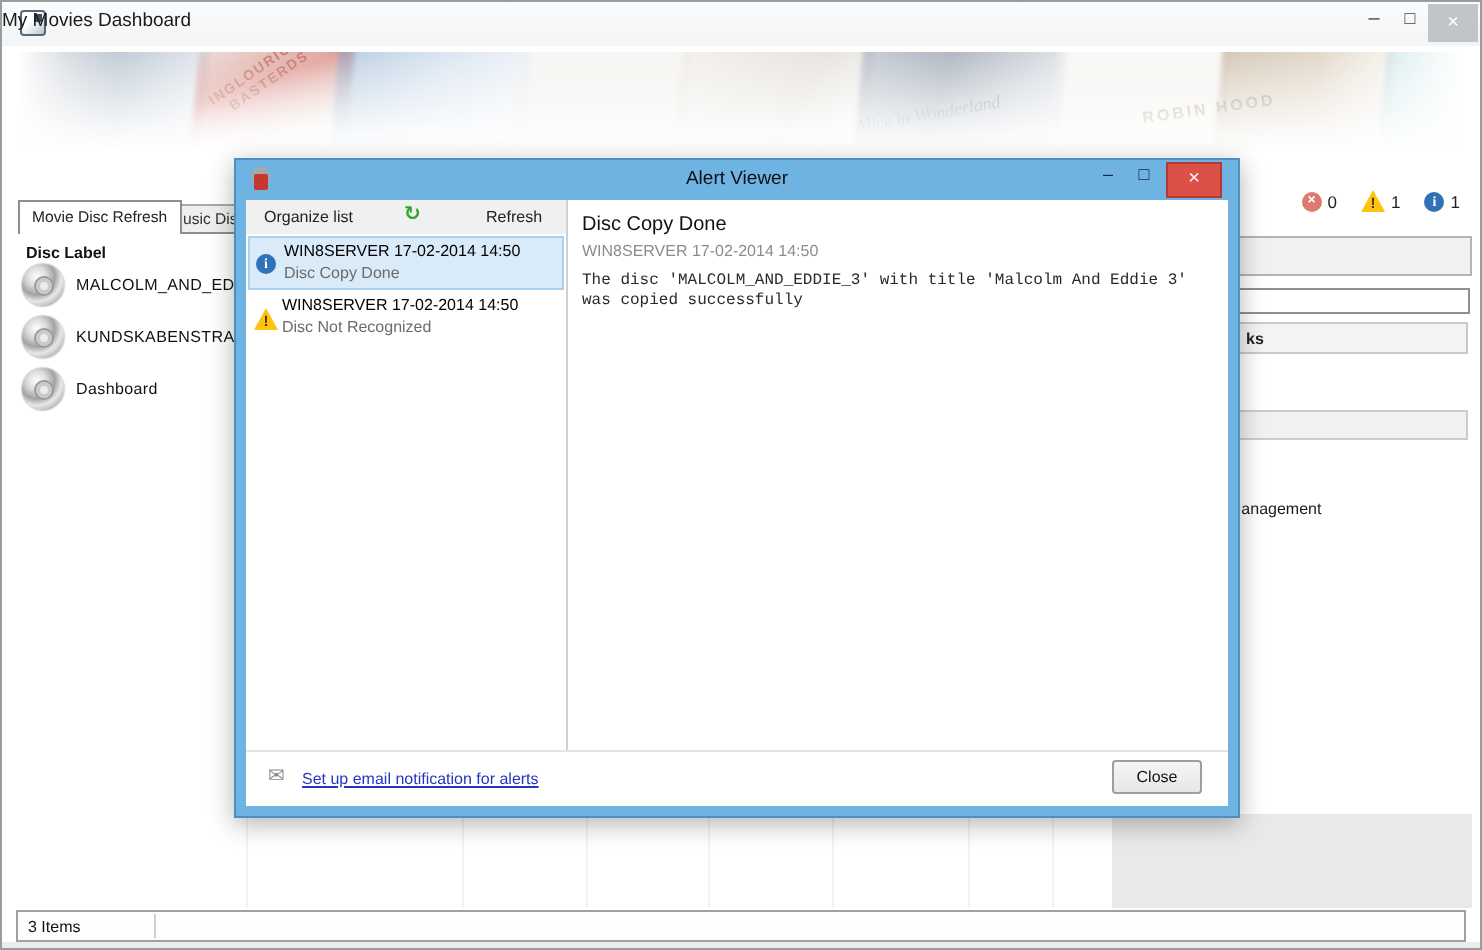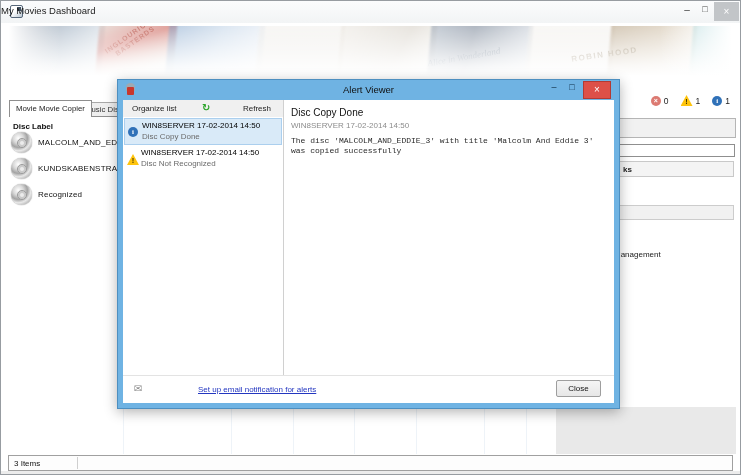--- a/index.html
+++ b/index.html
@@ -96,21 +96,21 @@
   .ai-sum { position:absolute; left:17px; top:13px; font-size:8px; color:#6b6b6b; white-space:nowrap; }
   .ai-ic { position:absolute; left:3px; top:8px; }
 
   .dlg-detail { position:absolute; left:162px; right:0; top:0; bottom:28px; background:#fff; }
   .dt-title { position:absolute; left:6px; top:7px; font-size:10px; color:#111; }
   .dt-src { position:absolute; left:6px; top:21px; font-size:8px; color:#8c8c8c; }
   .dt-body { position:absolute; left:6px; top:36px; font-size:8px; color:#2a2a2a; width:315px; line-height:10px;font-family:Liberation Mono, monospace; }
 
   .dlg-footer { position:absolute; left:0; right:0; bottom:0; height:28px; background:#fff; border-top:1px solid #e3e3e3; }
   .email-ic { position:absolute; left:11px; top:7px; font-size:10px; color:#8a8a8a; }
-  .email-link { position:absolute; left:28px; top:9px; font-size:8px; color:#2336c0; text-decoration:underline; cursor:pointer;margin-left:47px; }
+  .email-link { position:absolute; left:28px; top:9px; font-size:8px; color:#2336c0; text-decoration:underline; cursor:pointer; }
   .close-btn { position:absolute; right:13px; bottom:6px; width:45px; height:17px; background:linear-gradient(#f5f5f5,#e7e7e7); border:1px solid #9e9e9e; border-radius:2px; font-size:8px; color:#111; text-align:center; line-height:15px; cursor:pointer; }
 </style>
 </head>
 <body>
 
 <div class="win">
 
   <div class="titlebar">
     <span class="app-icon"></span>
     <span class="title">My Movies Dashboard</span>
@@ -129,35 +129,35 @@
     <div class="slice s7"></div>
     <div class="slice s8"></div>
     <div class="slice s9"></div>
     <span class="poster-label pl1">INGLOURIOUS BASTERDS</span>
     <span class="poster-label pl2">Alice in Wonderland</span>
     <span class="poster-label pl3">ROBIN HOOD</span>
     <div class="banner-fade-v"></div>
     <div class="banner-fade-h"></div>
   </div>
 
-  <div class="tab tab-active">Movie Movie Copier</div>
+  <div class="tab tab-active">Movie Disc Refresh</div>
   <div class="tab tab-inactive">Music Disc C</div>
 
   <div class="disc-header">Disc Label</div>
   <div class="disc-row" style="top:130px;">
     <span class="disc"></span>
     <span class="disc-label">MALCOLM_AND_EDDIE_3</span>
   </div>
   <div class="disc-row" style="top:156px;">
     <span class="disc"></span>
     <span class="disc-label">KUNDSKABENSTRAE_DVD</span>
   </div>
   <div class="disc-row" style="top:182px;">
     <span class="disc"></span>
-    <span class="disc-label">Recognized</span>
+    <span class="disc-label">Dashboard</span>
   </div>
 
   <div class="counters">
     <span class="chip">
       <span class="err-ic">×</span>
       <span>0</span>
     </span>
     <span class="chip">
       <span class="warn-ic">
           <span>!</span>

